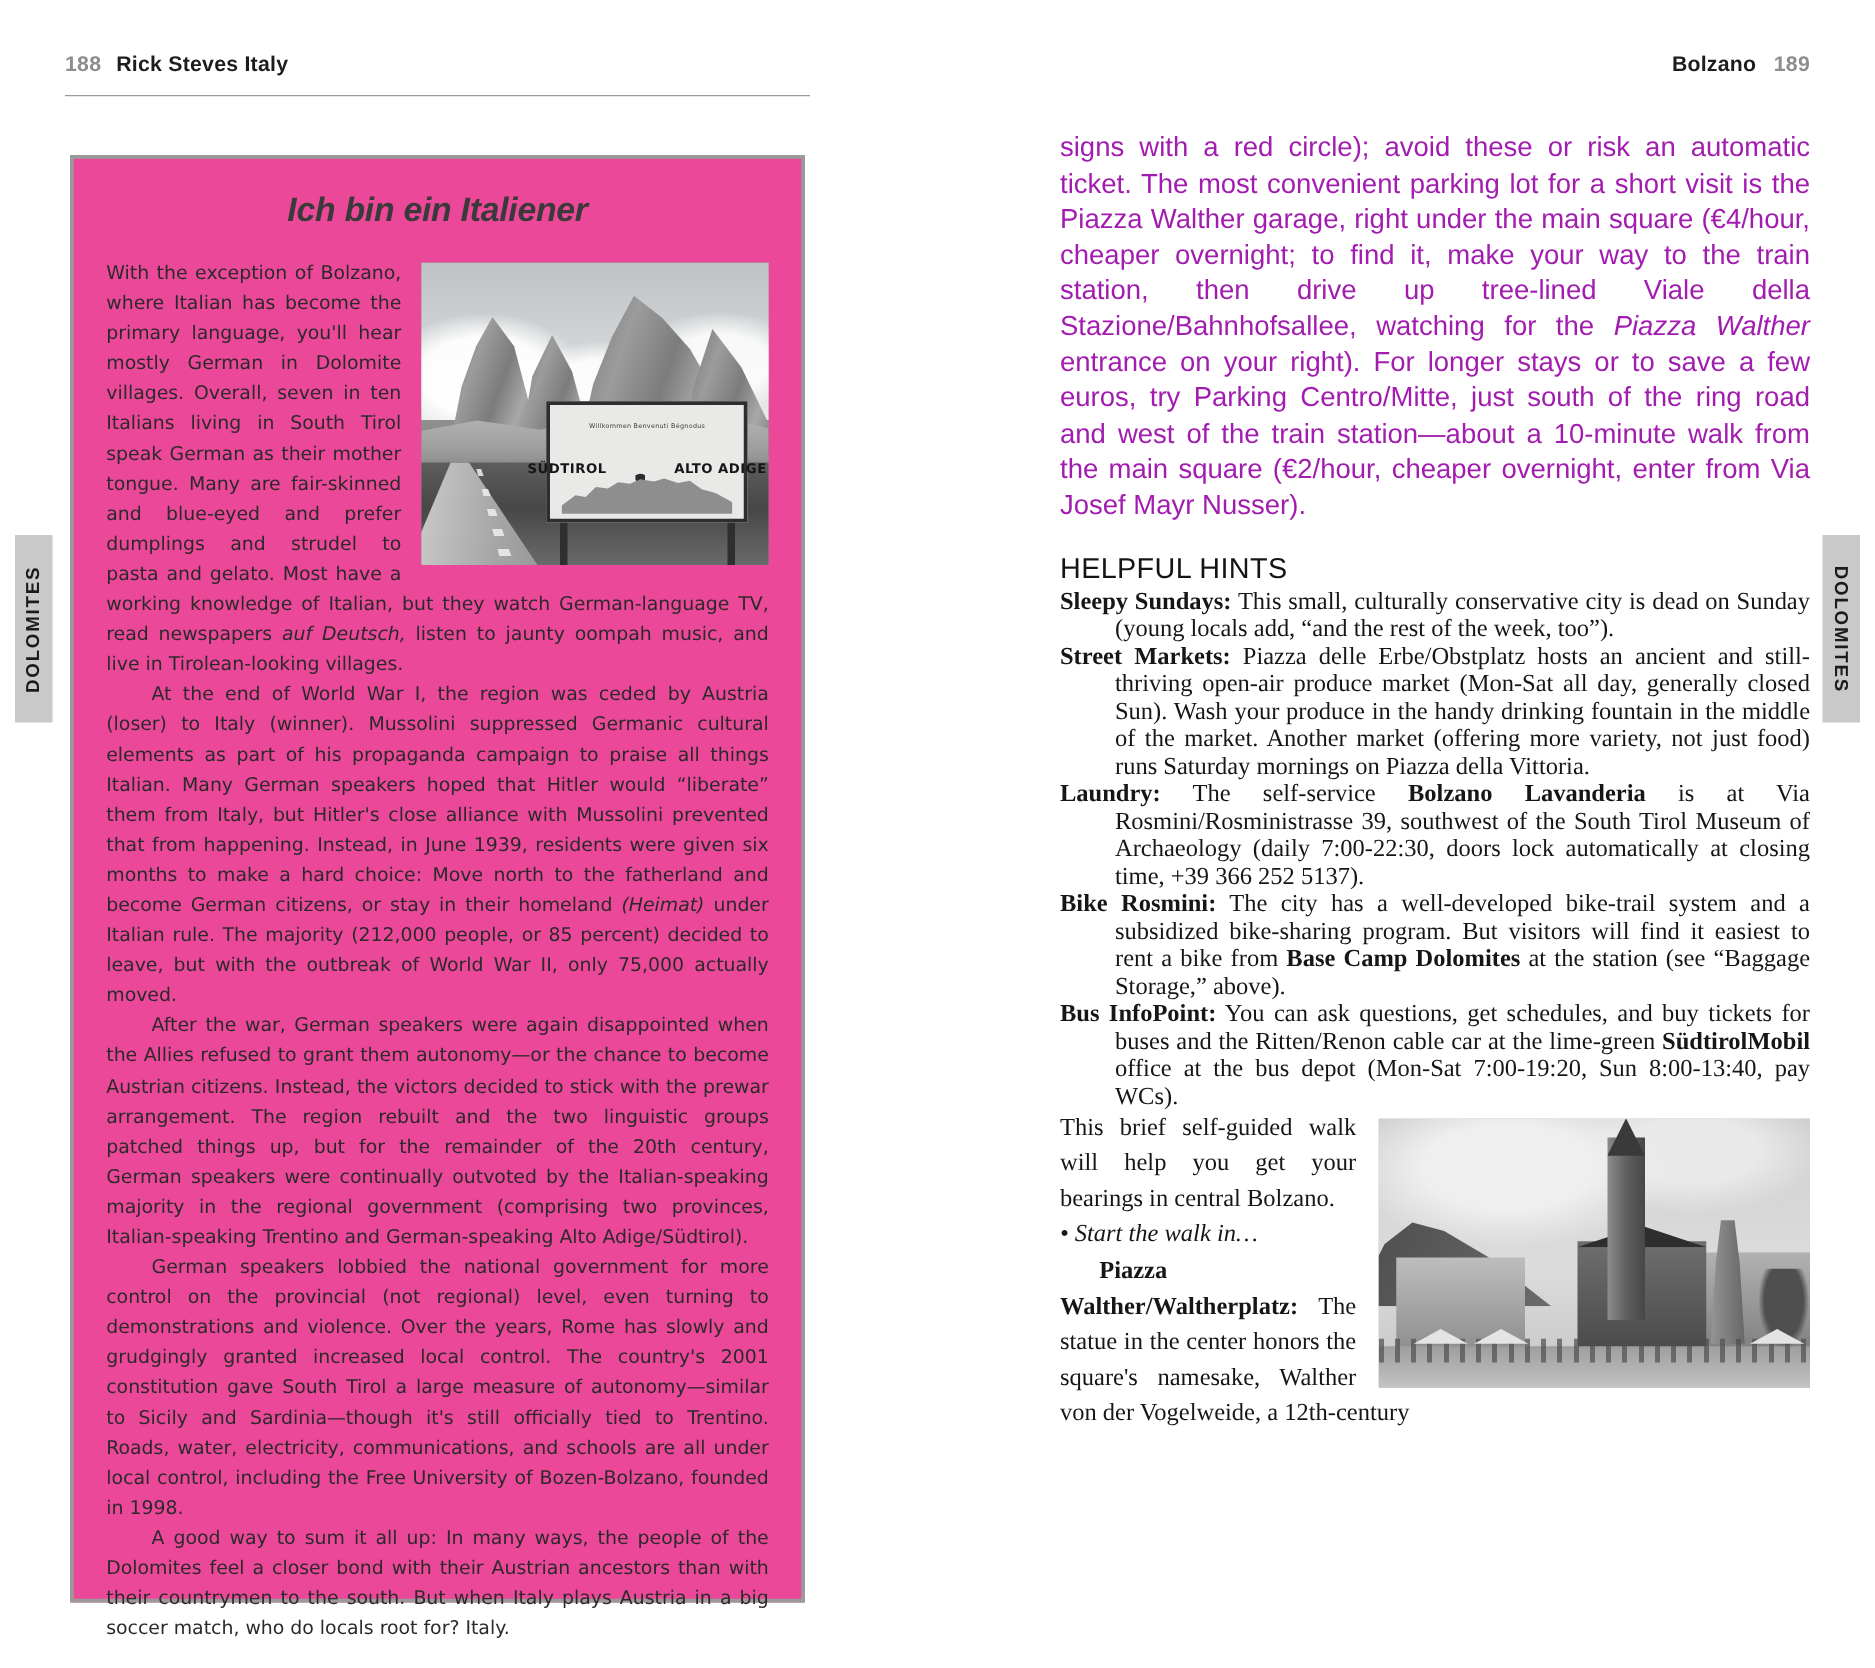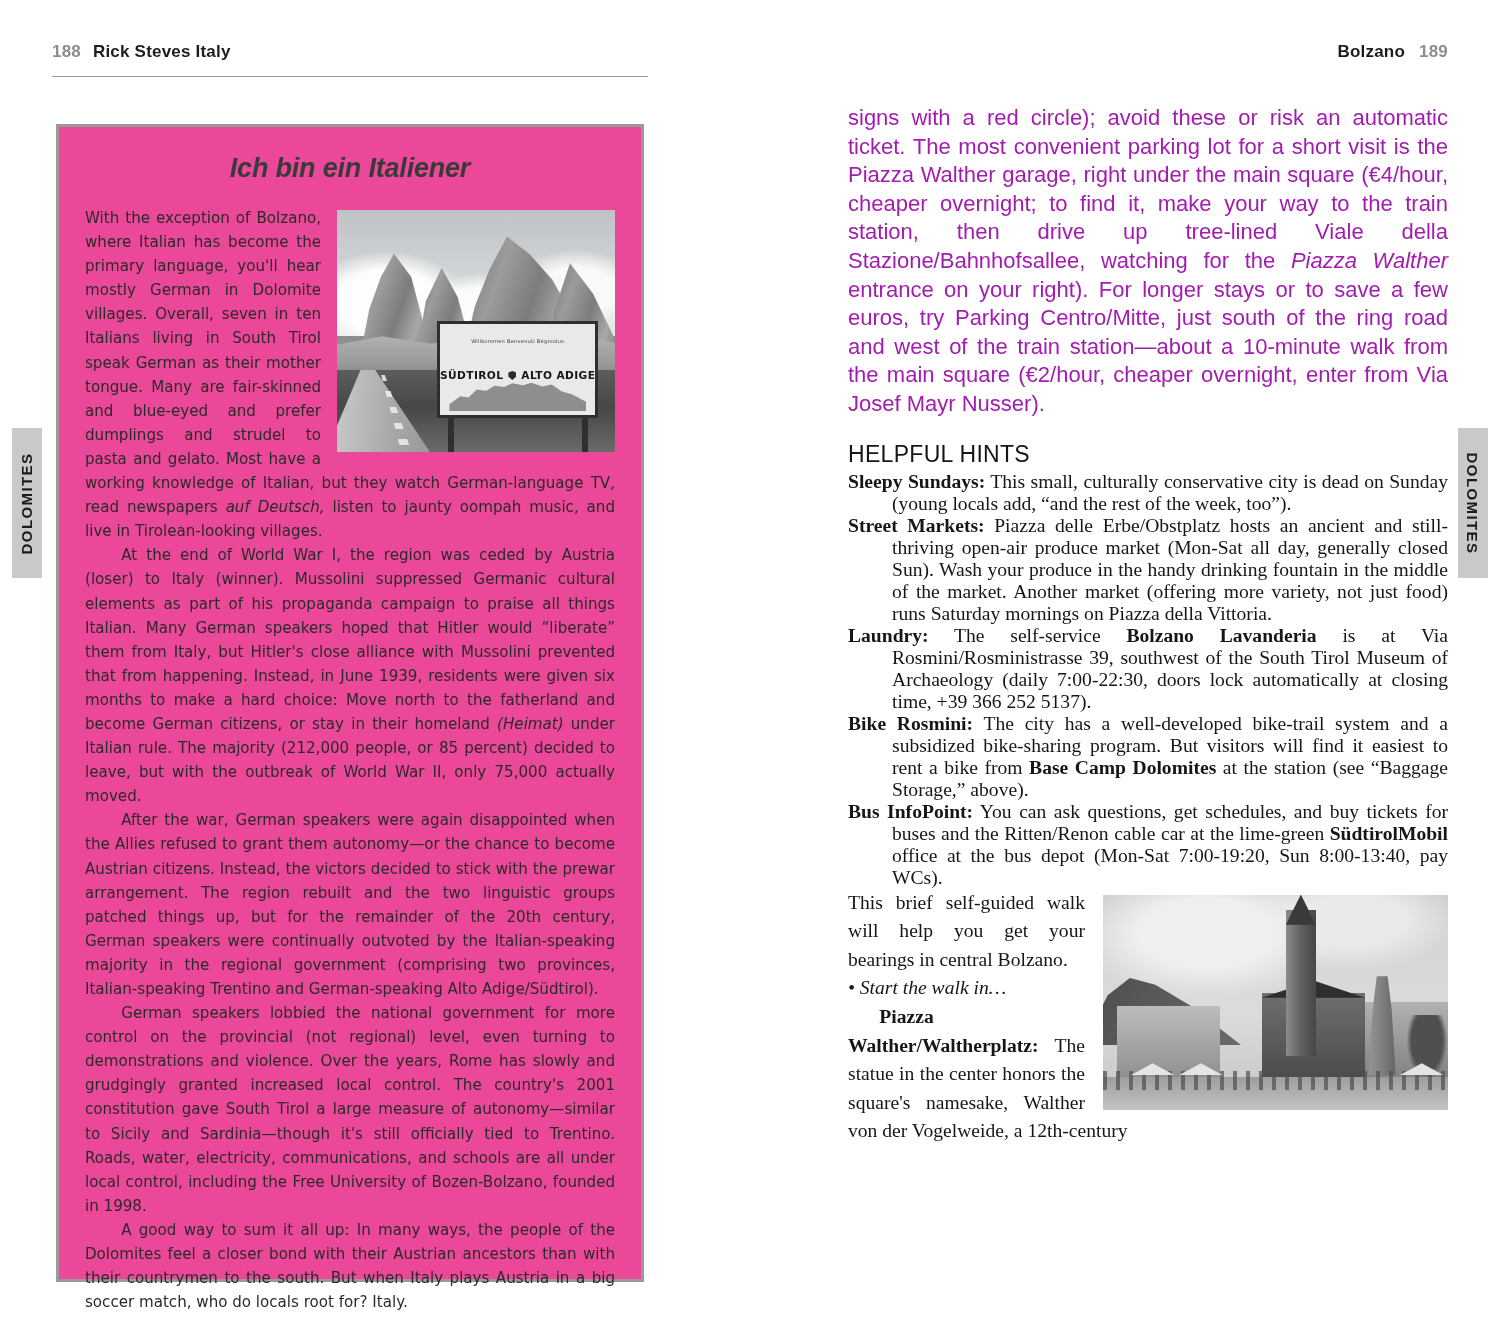--- a/index.html
+++ b/index.html
@@ -192,22 +192,22 @@
   }
   .ph-sign-main {
     margin-top: 10px;
     font-family: "DejaVu Sans", sans-serif;
     font-size: 10.6px;
     font-weight: 700;
     letter-spacing: .4px;
     color: #161616;
     white-space: nowrap;
     display: flex;
-    align-items: center;
-    gap: 5px;
+    align-items: flex-end;
+    gap: 23px;
   }
   .ph-sign-crest {
     display: inline-block; width: 8px; height: 9px;
     background: #2b2b2b;
     clip-path: polygon(50% 0, 100% 18%, 100% 62%, 50% 100%, 0 62%, 0 18%);
   }
   .ph-sign-skyline {
     position: absolute; left: 6%; right: 6%; bottom: 4px; height: 34%;
     background: #8e8e8e;
     clip-path: polygon(0 78%, 8% 52%, 14% 56%, 20% 30%, 27% 34%, 33% 18%, 40% 22%,

